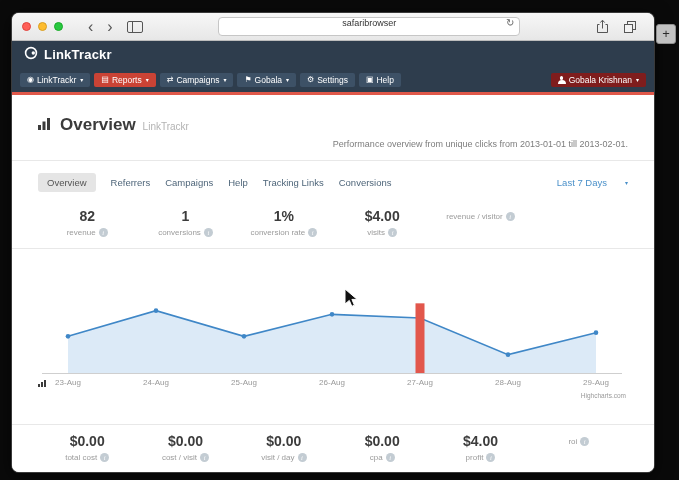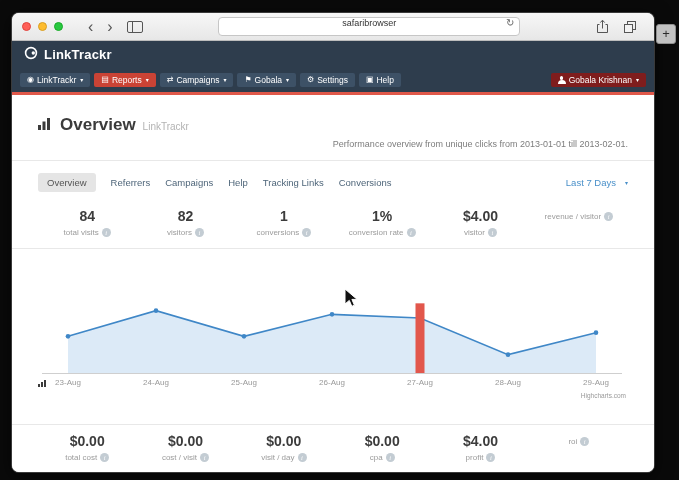--- a/index.html
+++ b/index.html
@@ -61,21 +61,21 @@
   .content{background:#fff;height:438px;padding:0 26px;overflow:hidden;}
   .page-head{display:flex;align-items:baseline;gap:7px;padding-top:20px;}
   .page-head .bars{align-self:center;}
   .page-title{font-size:17px;color:#3b3b3b;font-weight:600;}
   .page-title-suffix{font-size:10px;color:#b3b3b3;}
   .page-subtitle{font-size:9px;color:#7d7d7d;margin-top:4px;text-align:right;}
   .full-rule{height:1px;background:#e8e8e8;margin:11px -26px 0 -26px;}
   .tabs-row{display:flex;align-items:center;gap:15px;margin-top:12px;font-size:9.5px;}
   .tab{color:#4f667a;cursor:default;padding:4px 0;}
   .tab.active{background:#e5e5e5;border-radius:3px;padding:4px 9px;color:#555;}
-  .range-select{margin-left:auto;color:#4a90c9;display:flex;align-items:center;gap:8px;cursor:default;text-align:center;}
+  .range-select{margin-left:auto;color:#4a90c9;display:flex;align-items:center;gap:17px;cursor:default;text-align:center;}
   .range-select .caret{font-size:6px;color:#4a90c9;}
   .stats{display:grid;grid-template-columns:repeat(6,1fr);text-align:center;margin-top:16px;}
   .stat-value{font-size:14px;font-weight:bold;color:#3c3c3c;}
   .stat-label{font-size:8px;color:#9b9b9b;margin-top:4px;display:flex;justify-content:center;align-items:center;gap:3px;}
   .info{
     display:inline-block;width:9px;height:9px;border-radius:50%;
     background:#c3ccd3;color:#fff;font-size:6.5px;line-height:9px;
     text-align:center;font-style:italic;font-family:"Liberation Serif",serif;
   }
   .chart-wrap{position:relative;margin-top:6px;height:158px;}
@@ -198,51 +198,44 @@
       <span class="tab">Tracking Links</span>
       <span class="tab">Conversions</span>
       <span class="range-select">
         <span>Last 7 Days</span>
         <span class="caret">▾</span>
       </span>
     </div>
 
     <div class="stats">
       <div class="stat">
-        <div class="stat-value">84</div>
-        <div class="stat-label">
-            <span>total visits</span>
-            <span class="info">i</span>
-          </div>
-      </div>
-      <div class="stat">
         <div class="stat-value">82</div>
         <div class="stat-label">
-            <span>visitors</span>
+            <span>revenue</span>
             <span class="info">i</span>
           </div>
       </div>
       <div class="stat">
         <div class="stat-value">1</div>
         <div class="stat-label">
             <span>conversions</span>
             <span class="info">i</span>
           </div>
       </div>
       <div class="stat">
         <div class="stat-value">1%</div>
         <div class="stat-label">
             <span>conversion rate</span>
             <span class="info">i</span>
           </div>
       </div>
       <div class="stat">
         <div class="stat-value">$4.00</div>
         <div class="stat-label">
-            <span>visitor</span>
+            <span>visits</span>
             <span class="info">i</span>
           </div>
       </div>
       <div class="stat">
         <div class="stat-label">
             <span>revenue / visitor</span>
             <span class="info">i</span>
           </div>
       </div>
     </div>

